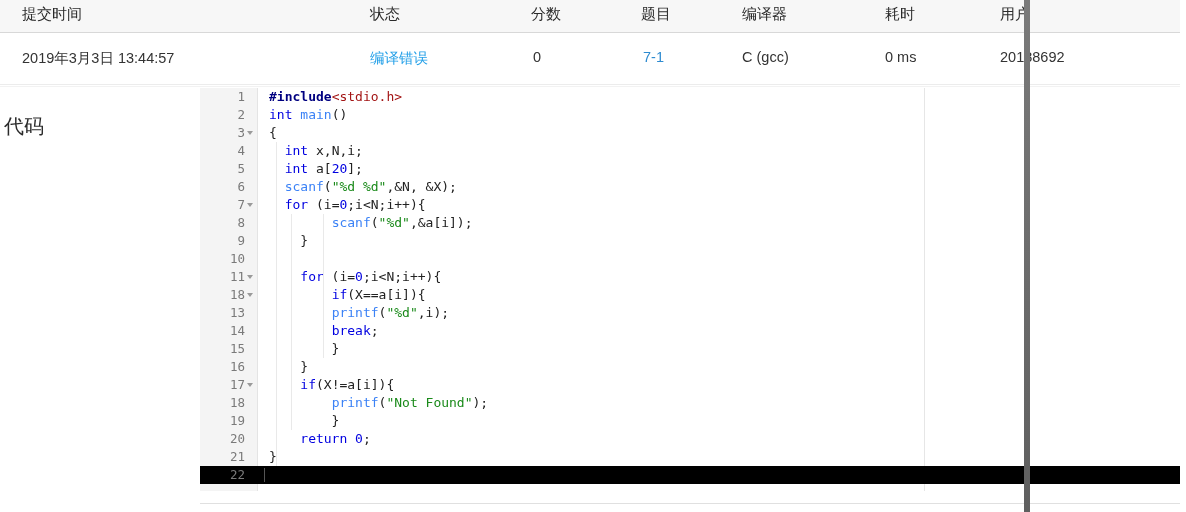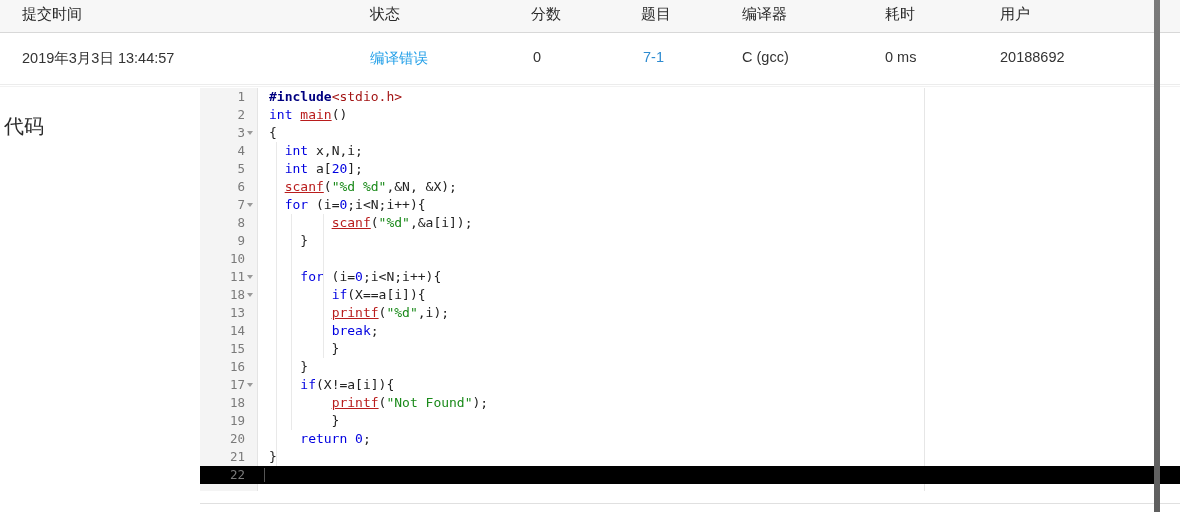--- a/index.html
+++ b/index.html
@@ -6,21 +6,21 @@
   html, body {
     margin: 0; padding: 0;
     width: 1186px; height: 512px;
     overflow: hidden;
     background: #ffffff;
     font-family: "Liberation Sans", "DejaVu Sans", sans-serif;
   }
 
   #app {
     position: relative;
-    width: 1160px;
+    width: 1030px;
     height: 512px;
     background: #ffffff;
   }
 
   
   .sub-table {
     position: absolute;
     left: 0; top: 0;
     width: 1180px;
   }
@@ -160,21 +160,21 @@
     position: absolute;
     left: 64px; top: 2px;
     width: 1px; height: 14px;
     background: #555555;
   }
 
   
   .t-pre   { color: #000080; font-weight: bold; }
   .t-inc   { color: #a31515; }
   .t-kw    { color: #0000e0; }
-  .t-fn    { color: #b91c1c; text-decoration: underline; }
+  .t-fn    { color: #3b82f6; }
   .t-str   { color: #1a8a1a; }
   .t-num   { color: #0000e0; }
   .t-plain { color: #222222; }
 
   
   .bottom-panel {
     position: absolute;
     left: 200px; top: 503px;
     width: 980px;
     height: 9px;

